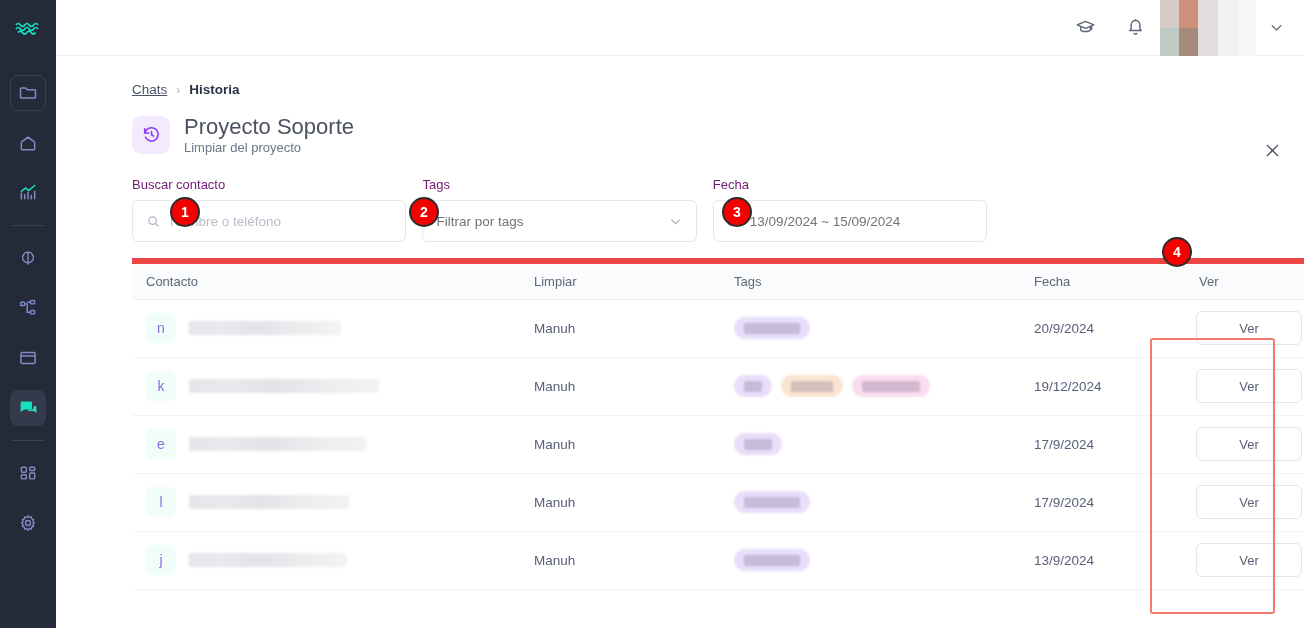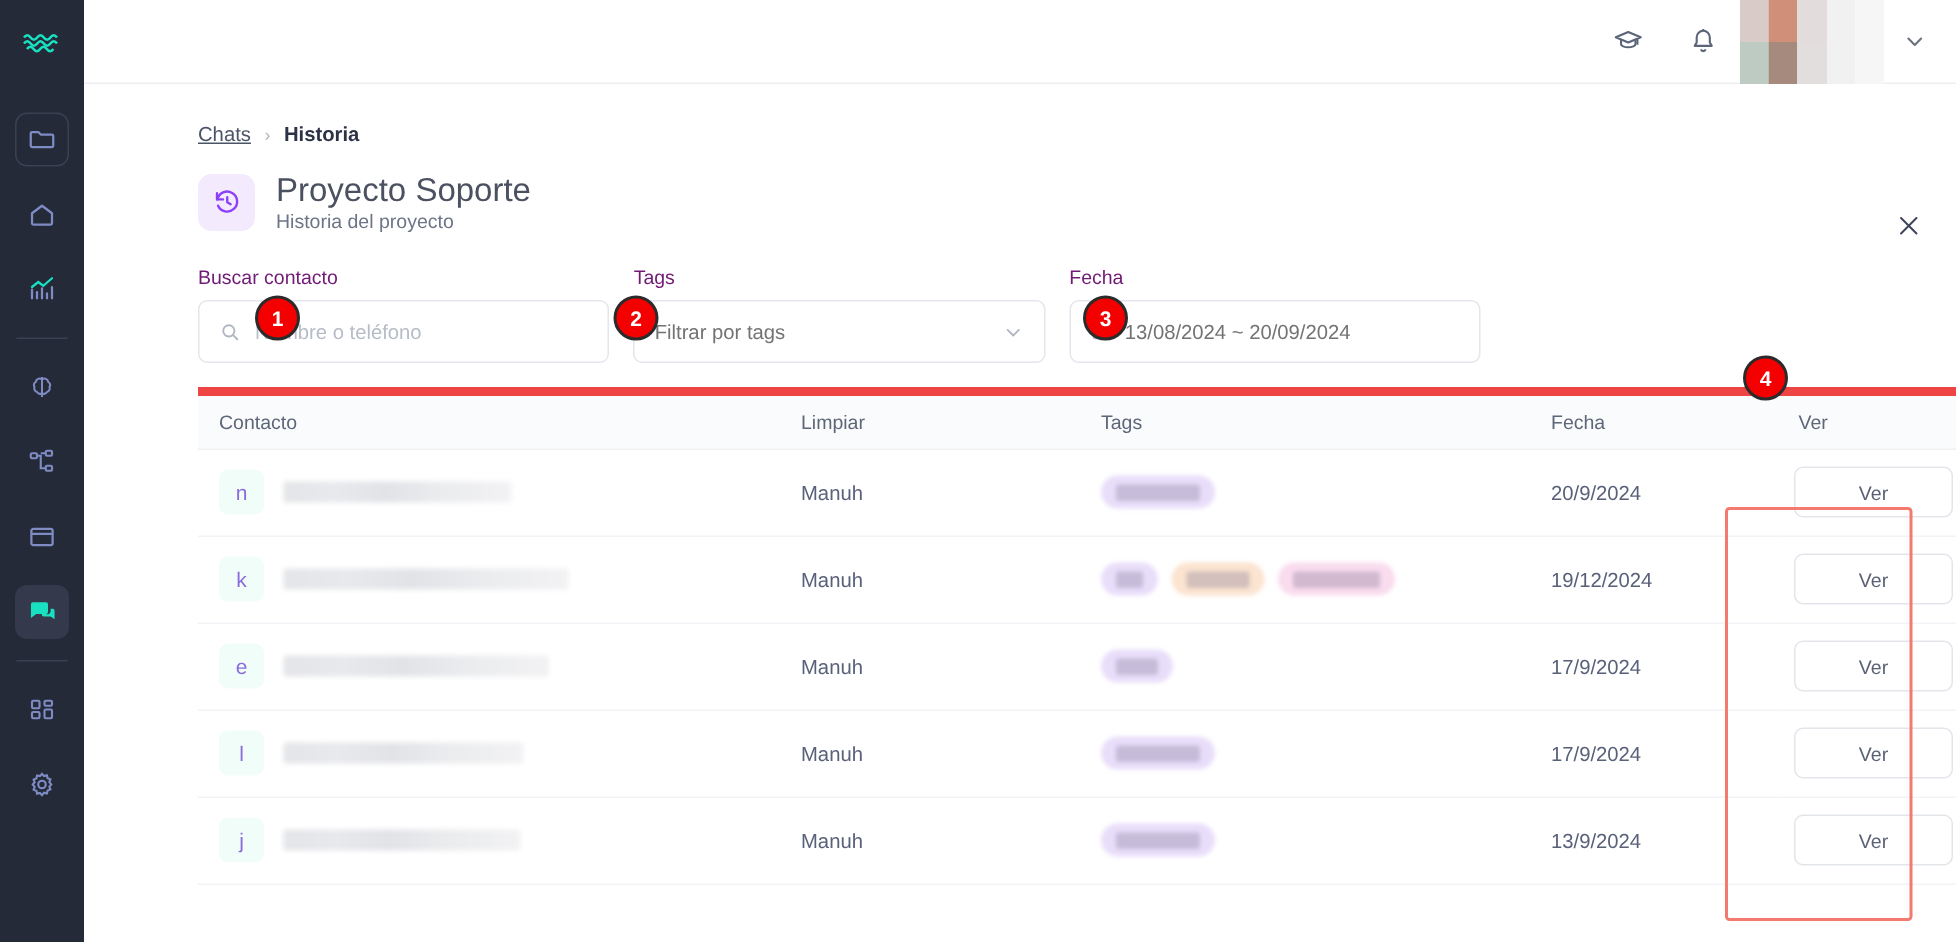--- a/index.html
+++ b/index.html
@@ -334,21 +334,21 @@
       <div class="title-row">
         <div class="title-icon">
           <svg width="21" height="21" viewBox="0 0 24 24" fill="none" stroke="#8b3ffd" stroke-width="1.8" stroke-linecap="round" stroke-linejoin="round">
             <path d="M4.5 10.2A7.6 7.6 0 1 1 5 15"></path>
             <path d="M4.2 5.4v4.8h4.6"></path>
             <path d="M12 8.6v3.7l2.6 1.6"></path>
           </svg>
         </div>
         <div>
           <div class="title-main">Proyecto Soporte</div>
-          <div class="title-sub">Historia del proyecto</div>
+          <div class="title-sub">Limpiar del proyecto</div>
         </div>
       </div>
 
       <div class="filters">
 
         <div class="field f-search">
           <div class="field-label">Buscar contacto</div>
           <div class="control">
             <span class="icon-sm">
               <svg width="15" height="15" viewBox="0 0 24 24" fill="none" stroke="#b0b6c2" stroke-width="2" stroke-linecap="round">
@@ -375,21 +375,21 @@
 
         <div class="field f-date">
           <div class="field-label">Fecha</div>
           <div class="control">
             <span class="icon-sm">
               <svg width="14" height="14" viewBox="0 0 24 24" fill="none" stroke="#b0b6c2" stroke-width="1.8">
                 <rect x="3.5" y="5" width="17" height="15" rx="1.5"></rect>
                 <path d="M3.5 9.5h17M7.5 3.5v3M16.5 3.5v3M7.5 13h4M7.5 16.5h8"></path>
               </svg>
             </span>
-            <span class="val">13/08/2024 ~ 20/09/2024</span>
+            <span class="val">13/09/2024 ~ 15/09/2024</span>
           </div>
         </div>
 
         <div class="field f-clear">
           <div class="field-label"></div>
         </div>
       </div>
 
       <div class="table-wrap">
         <table>

